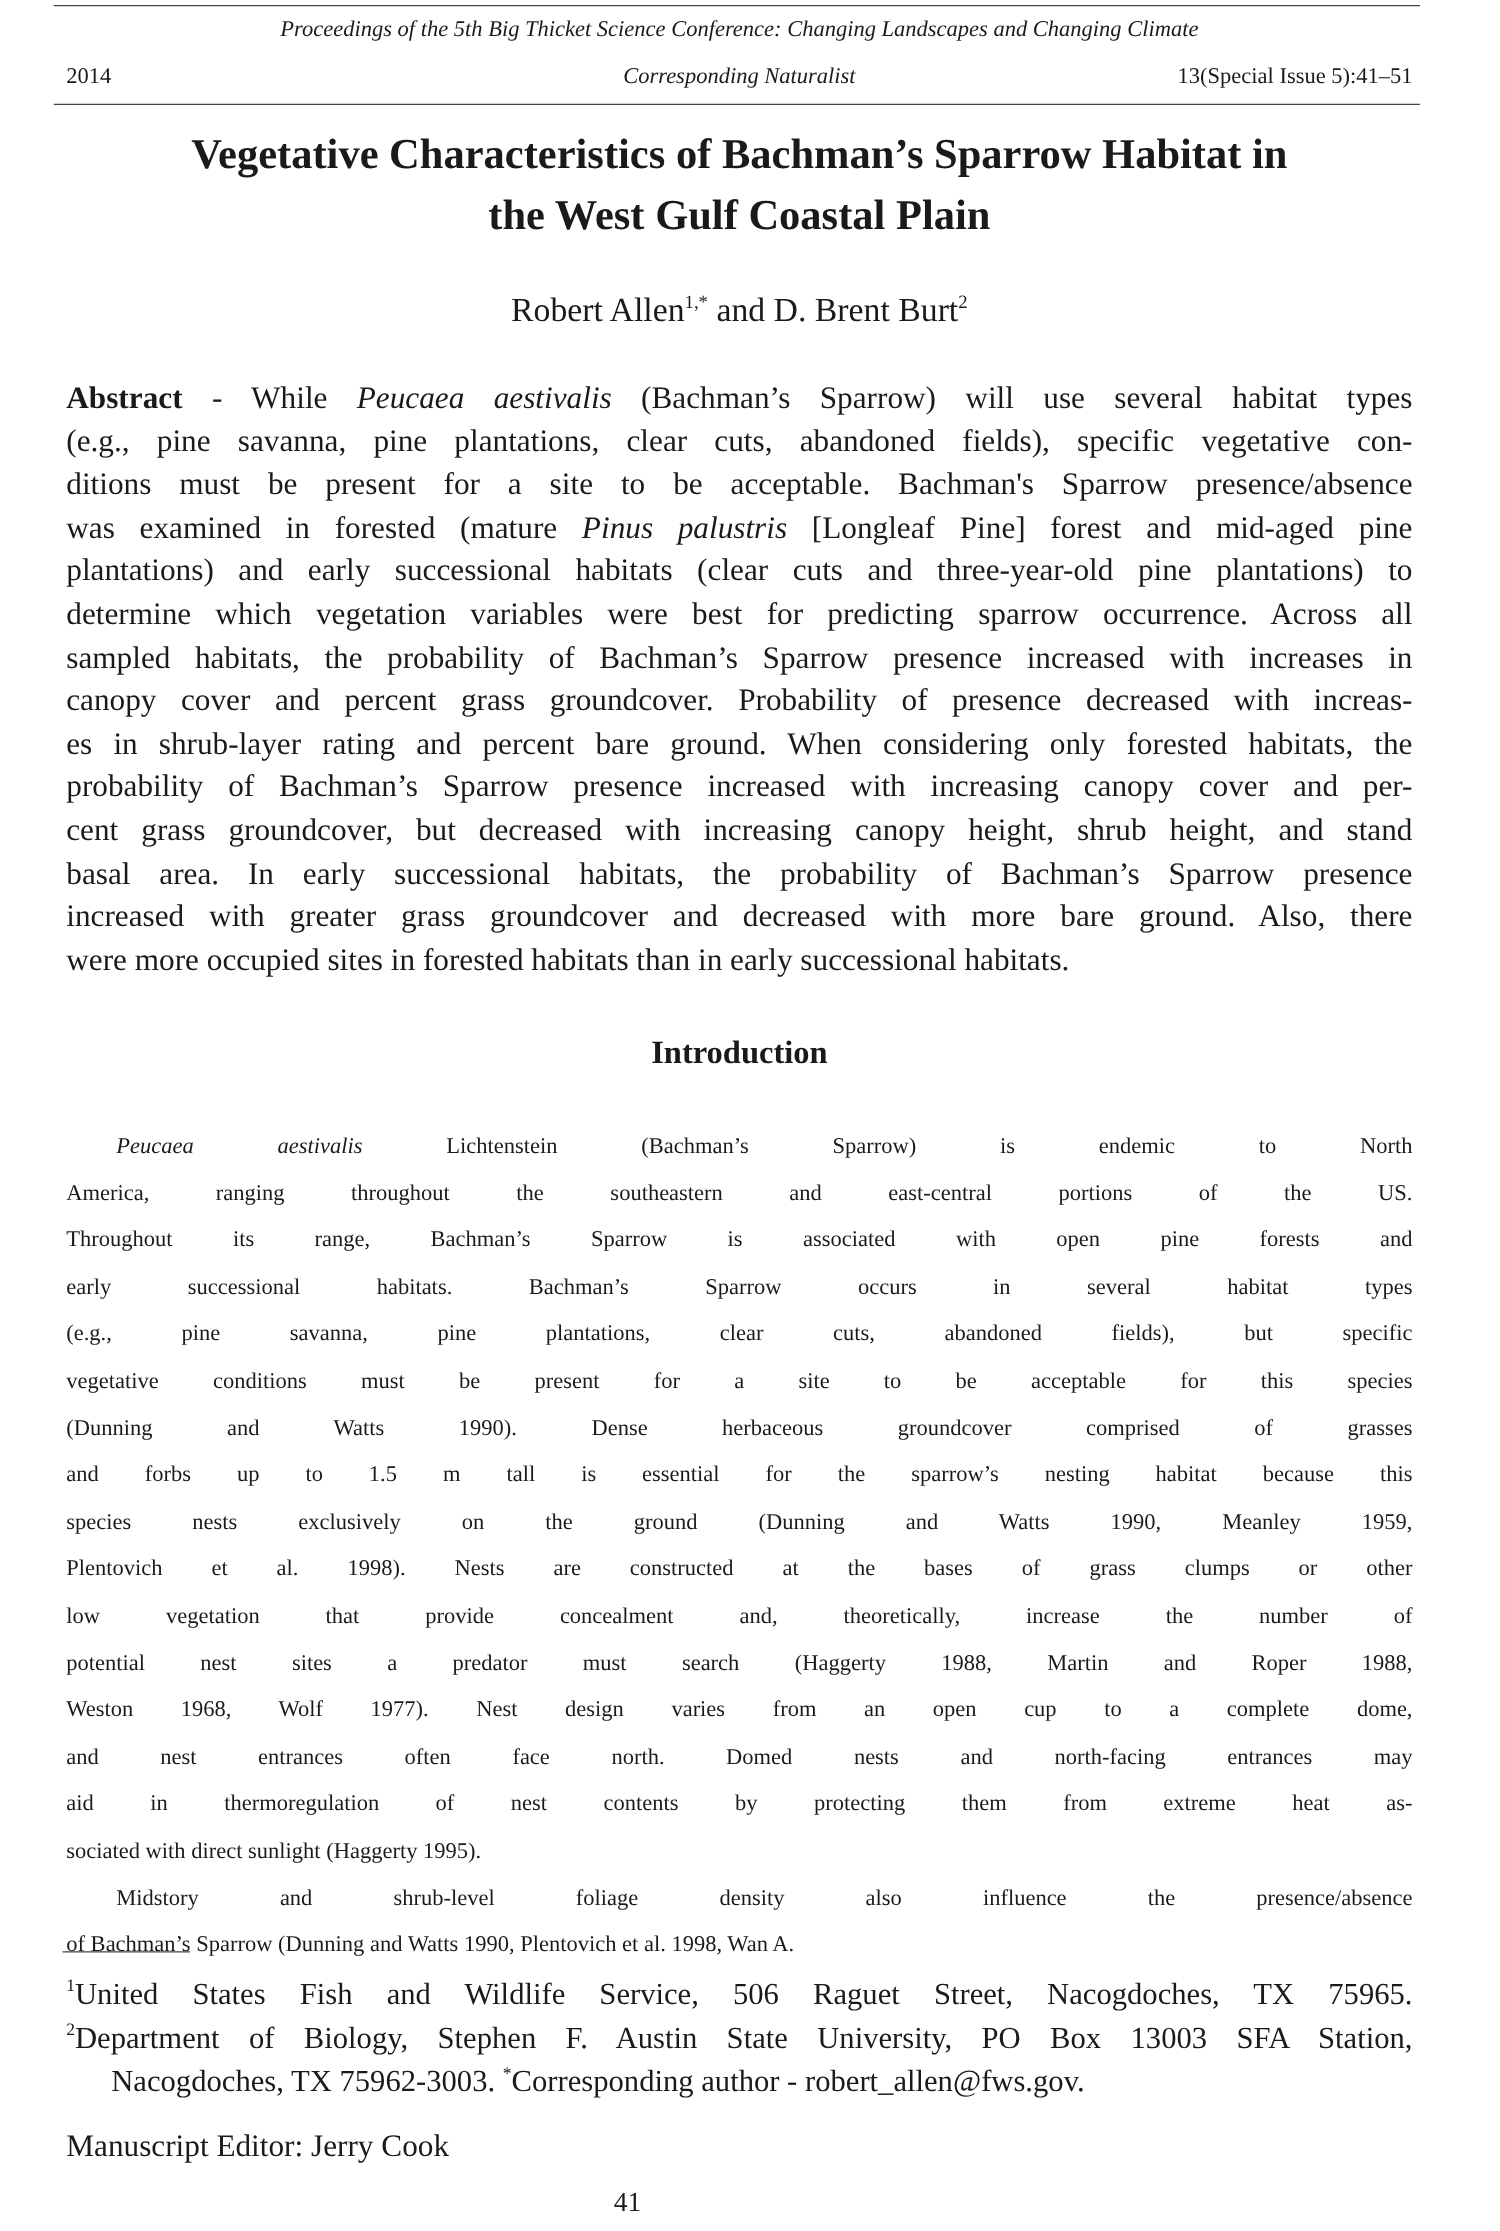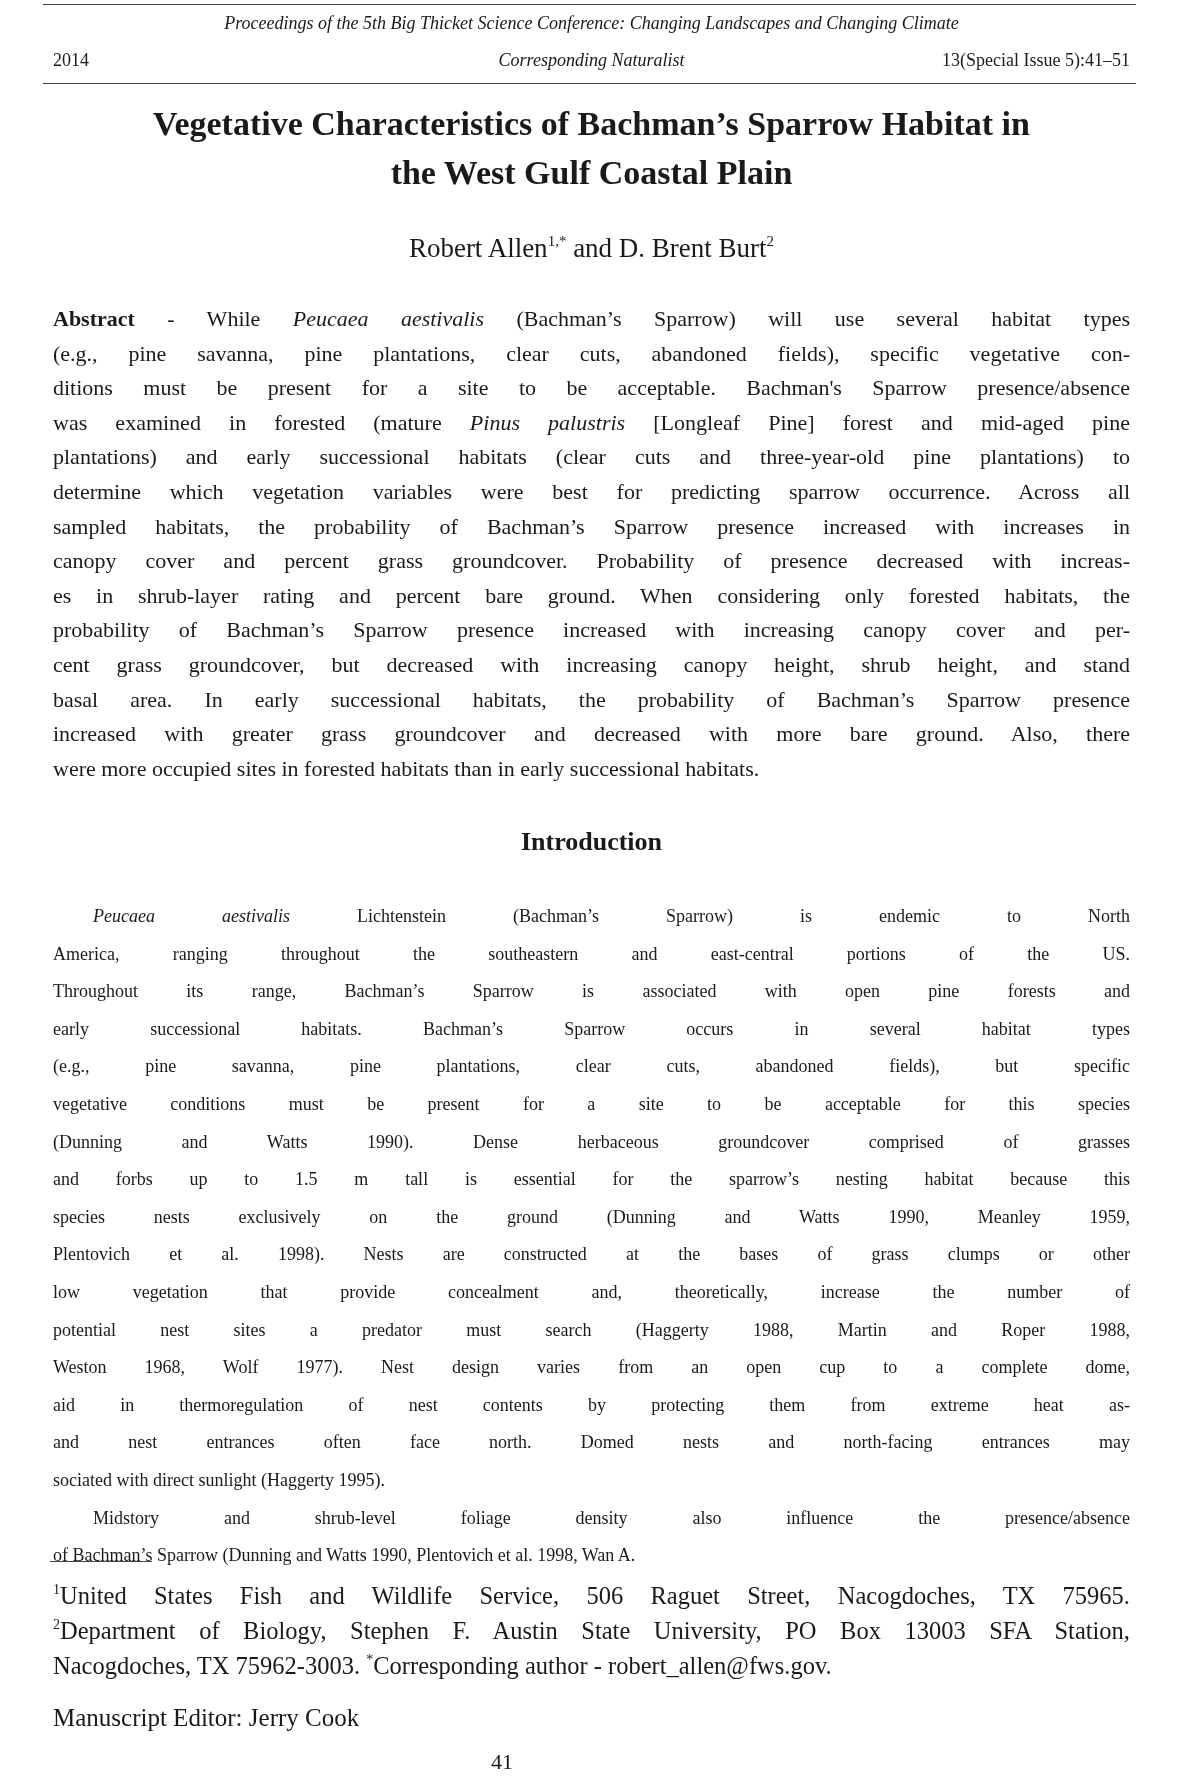--- a/index.html
+++ b/index.html
@@ -9,21 +9,21 @@
   .hdr-proc{top:10px;text-align:center;font-style:italic;}
   .hdr-row{top:47px;display:flex;justify-content:space-between;}
   .hdr-row .journal{font-style:italic;position:absolute;left:0;right:0;text-align:center;}
   .title{position:absolute;left:53px;width:1077px;text-align:center;font-weight:bold;font-size:34px;line-height:49px;top:99px;}
   .authors{position:absolute;left:53px;width:1077px;text-align:center;font-size:27px;top:231px;line-height:34px;}
   .authors sup{font-size:15px;vertical-align:11px;line-height:0;}
   .para{position:absolute;left:53px;width:1077px;}
   .line{display:block;white-space:nowrap;text-align:justify;text-align-last:justify;}
   .line.last{text-align-last:left;}
   .line.indent{padding-left:40px;}
-  .abstract{top:302px;font-size:22px;line-height:34.6px;}
+  .abstract{top:302px;font-size:25px;line-height:34.6px;}
   .abstract .lbl{font-weight:bold;}
   .intro-h{position:absolute;left:53px;width:1077px;text-align:center;font-weight:bold;font-size:26px;top:826px;line-height:32px;}
   .intro{top:898px;font-size:18px;line-height:37.6px;}
   .fn{top:1578px;font-size:24.5px;line-height:35px;}
   .fn sup{font-size:14px;vertical-align:10px;line-height:0;}
   .editor{position:absolute;left:53px;top:1702px;font-size:25px;line-height:32px;}
   .pageno{position:absolute;left:0;width:1004px;text-align:center;top:1748px;font-size:22px;line-height:28px;}
   i{font-style:italic;}
 </style>
 </head>
@@ -70,29 +70,29 @@
     <span class="line"><span style="white-space: pre;">early successional habitats. Bachman’s Sparrow occurs in several habitat types</span></span>
     <span class="line"><span style="white-space: pre;">(e.g., pine savanna, pine plantations, clear cuts, abandoned fields), but specific</span></span>
     <span class="line"><span style="white-space: pre;">vegetative conditions must be present for a site to be acceptable for this species</span></span>
     <span class="line"><span style="white-space: pre;">(Dunning and Watts 1990). Dense herbaceous groundcover comprised of grasses</span></span>
     <span class="line"><span style="white-space: pre;">and forbs up to 1.5 m tall is essential for the sparrow’s nesting habitat because this</span></span>
     <span class="line"><span style="white-space: pre;">species nests exclusively on the ground (Dunning and Watts 1990, Meanley 1959,</span></span>
     <span class="line"><span style="white-space: pre;">Plentovich et al. 1998). Nests are constructed at the bases of grass clumps or other</span></span>
     <span class="line"><span style="white-space: pre;">low vegetation that provide concealment and, theoretically, increase the number of</span></span>
     <span class="line"><span style="white-space: pre;">potential nest sites a predator must search (Haggerty 1988, Martin and Roper 1988,</span></span>
     <span class="line"><span style="white-space: pre;">Weston 1968, Wolf 1977). Nest design varies from an open cup to a complete dome,</span></span>
+    <span class="line"><span style="white-space: pre;">and nest entrances often face north. Domed nests and north-facing entrances may</span></span>
     <span class="line"><span style="white-space: pre;">aid in thermoregulation of nest contents by protecting them from extreme heat as-</span></span>
-    <span class="line"><span style="white-space: pre;">and nest entrances often face north. Domed nests and north-facing entrances may</span></span>
     <span class="line last"><span style="white-space: pre;">sociated with direct sunlight (Haggerty 1995).</span></span>
     <span class="line indent"><span style="white-space: pre;">Midstory and shrub-level foliage density also influence the presence/absence</span></span>
     <span class="line last"><span style="white-space: pre;">of Bachman’s Sparrow (Dunning and Watts 1990, Plentovich et al. 1998, Wan A.</span></span>
   </div>
 
 <div class="rule" style="left:50px;width:102px;top:1561px;border-top-width:1px;"></div>
 
 <div class="para fn">
   <span class="line"><sup>1</sup><span style="white-space: pre;">United States Fish and Wildlife Service, 506 Raguet Street, Nacogdoches, TX 75965.</span></span>
   <span class="line"><sup>2</sup><span style="white-space: pre;">Department of Biology, Stephen F. Austin State University, PO Box 13003 SFA Station,</span></span>
-  <span class="line last"><span style="white-space: pre;">Nacogdoches, TX 75962-3003. </span><sup>*</sup><span style="white-space: pre;">Corresponding author - robert_allen@fws.gov.</span></span>
+  <span class="line last"><span style="white-space: pre; margin-left: 36px;">Nacogdoches, TX 75962-3003. </span><sup>*</sup><span style="white-space: pre;">Corresponding author - robert_allen@fws.gov.</span></span>
 </div>
 
 <div class="editor">Manuscript Editor: Jerry Cook</div>
 <div class="pageno">41</div>
 
 </body></html>

